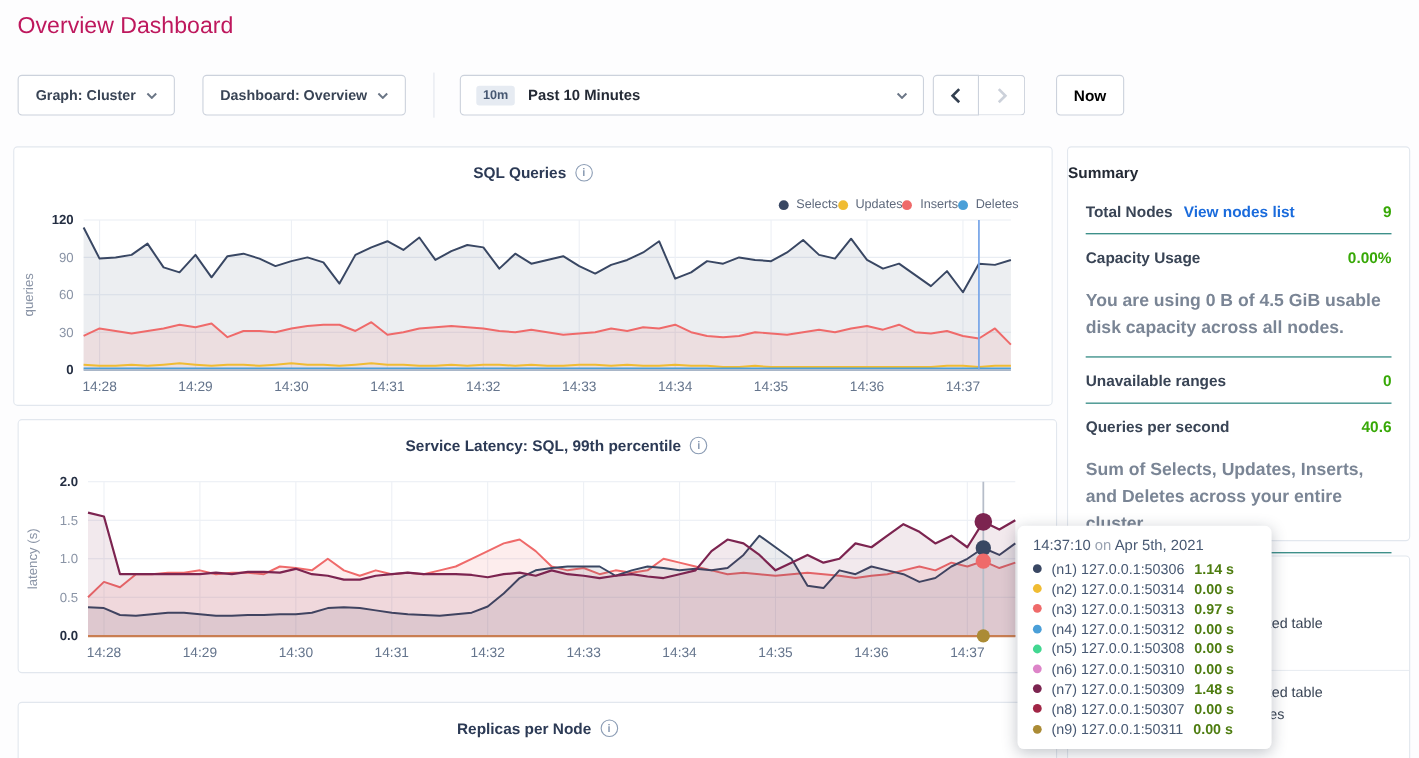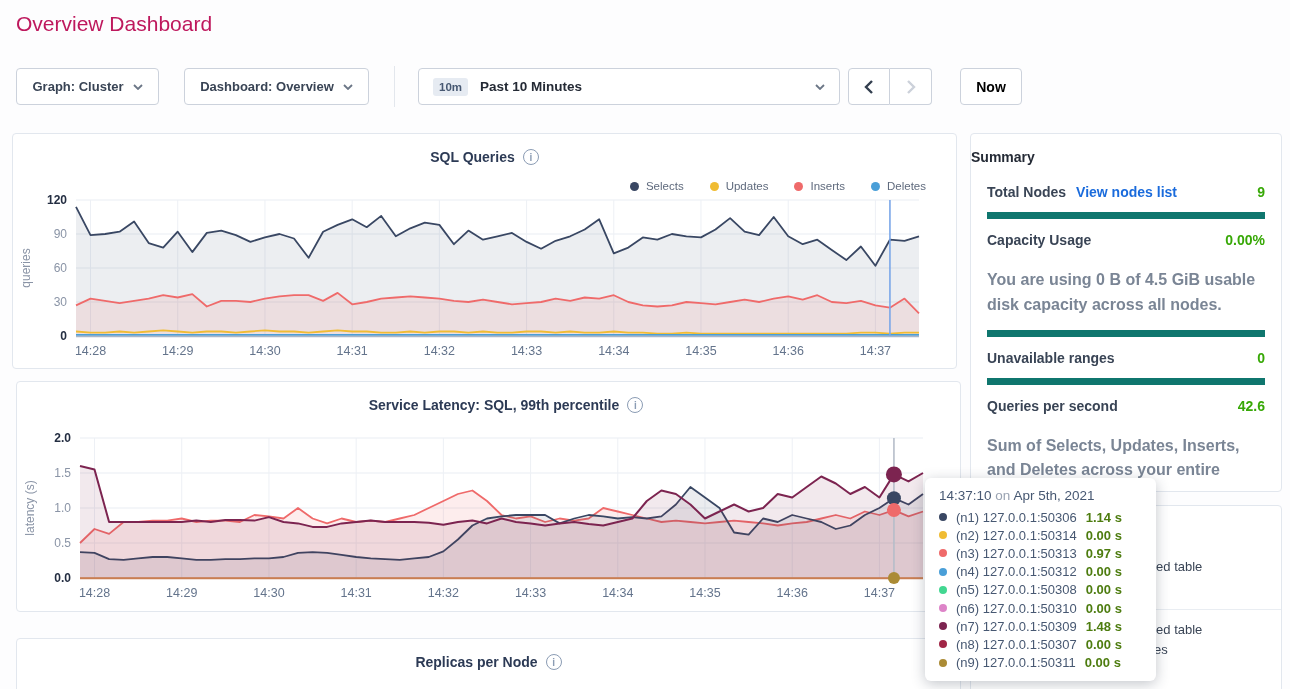--- a/index.html
+++ b/index.html
@@ -31,30 +31,30 @@
 
   
   .card { position:absolute; background:#fff; border:1px solid #e2e7ee; border-radius:4px; }
   .card-title-row { display:flex; align-items:center; justify-content:center; gap:8px; padding-top:15px; }
   .card-title { font-size:14px; font-weight:700; color:#2c3a55; }
   .info-icon { width:16px; height:16px; border:1.4px solid #8b9cb4; border-radius:50%;
     color:#8b9cb4; font-size:10px; font-weight:700; display:inline-flex;
     align-items:center; justify-content:center; font-style:normal; cursor:pointer; }
 
   
-  .legend { position:absolute; right:30px; top:46px; display:flex; gap:26px; }
+  .legend { position:absolute; right:30px; top:46px; display:flex; }
   .legend-item { display:flex; align-items:center; gap:7px; font-size:11.5px; color:#5f6a7d; }
   .legend-dot { width:9px; height:9px; border-radius:50%; }
 
   svg { font-family:"Liberation Sans", sans-serif; display:block; }
 
   
   .summary-inner { padding:0 16px; }
   .summary-title { text-align:left; font-size:14px; font-weight:700; padding:15px 0 6px; color:#242a35; }
-  .srow { padding:13px 0 12px; border-bottom:7px solid #0f766e; }
+  .srow { padding:13px 0 12px; border-bottom:1px solid #0f766e; }
   .srow:last-child { border-bottom:none;text-align:center; }
   .srow-main { display:flex; align-items:baseline; }
   .srow-label { font-size:14px; font-weight:700; color:#394455; }
   .srow-link { font-size:14px; font-weight:700; color:#1a6bdc; margin-left:10px; cursor:pointer; }
   .srow-value { margin-left:auto; font-size:14px; font-weight:700; color:#37a806; }
   .srow-sub { font-size:16px; color:#7a8595; line-height:1.55; margin-top:20px;font-weight:bold; }
 
   
   .events-title { text-align:center; font-size:14px; font-weight:700; padding:15px 0 10px; color:#242a35; }
   .event-item { padding:10px 16px 12px; font-size:13px; color:#394455; line-height:1.55;
@@ -262,21 +262,21 @@
     </div>
     <div class="srow">
       <div class="srow-main">
         <span class="srow-label">Unavailable ranges</span>
         <span class="srow-value">0</span>
       </div>
     </div>
     <div class="srow">
       <div class="srow-main">
         <span class="srow-label">Queries per second</span>
-        <span class="srow-value">42.6</span>
+        <span class="srow-value">40.6</span>
       </div>
       <div class="srow-sub">Sum of Selects, Updates, Inserts, and Deletes across your entire cluster.</div>
     </div>
     <div class="srow">
       <div class="srow-main">
         <span class="srow-label">P99 latency</span>
         <span class="srow-value">1208.0 ms</span>
       </div>
     </div>
   </div>

